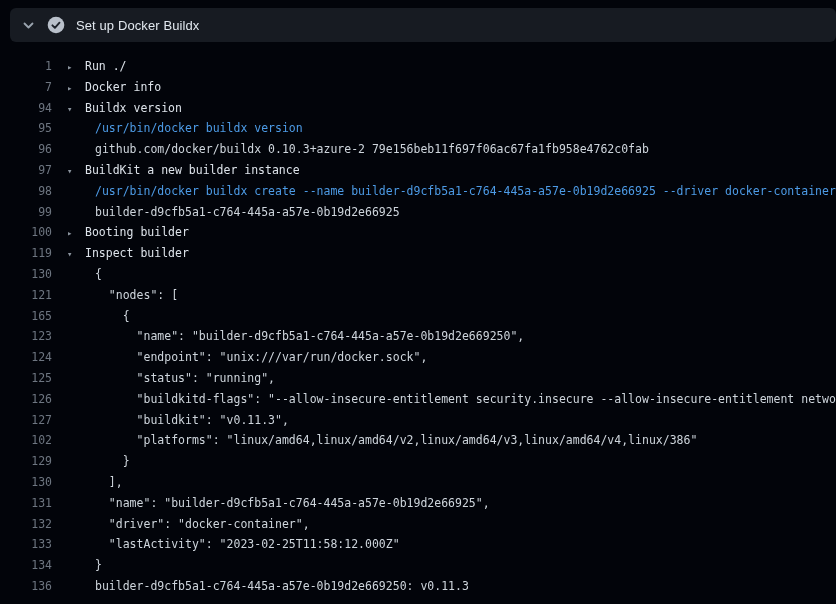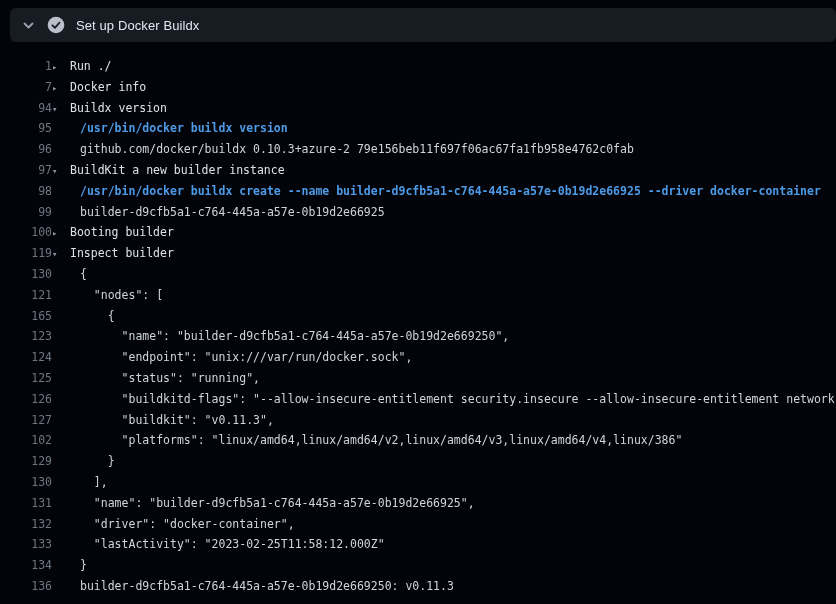--- a/index.html
+++ b/index.html
@@ -43,26 +43,26 @@
   }
   .num{
     width:52px;min-width:52px;
     text-align:right;
     color:#6e7681;
     text-decoration:none;
     cursor:pointer;
     user-select:none;
   }
   .content{
-    margin-left:0;
+    margin-left:15px;
     flex:1;
     overflow:hidden;
   }
   .row.output  .content{color:#ced5dc;padding-left:28px;}
-  .row.command .content{color:#4d9be6;font-weight:700;padding-left:28px;}
+  .row.command .content{color:#4d9be6;font-weight:400;padding-left:28px;}
   .row.group   .content{color:#dde3ea;cursor:pointer;}
   .arrow{
     display:inline-block;
     width:18px;
     color:#8b949e;
     font-size:9px;
     text-align:left;
   }
 </style>
 </head>

